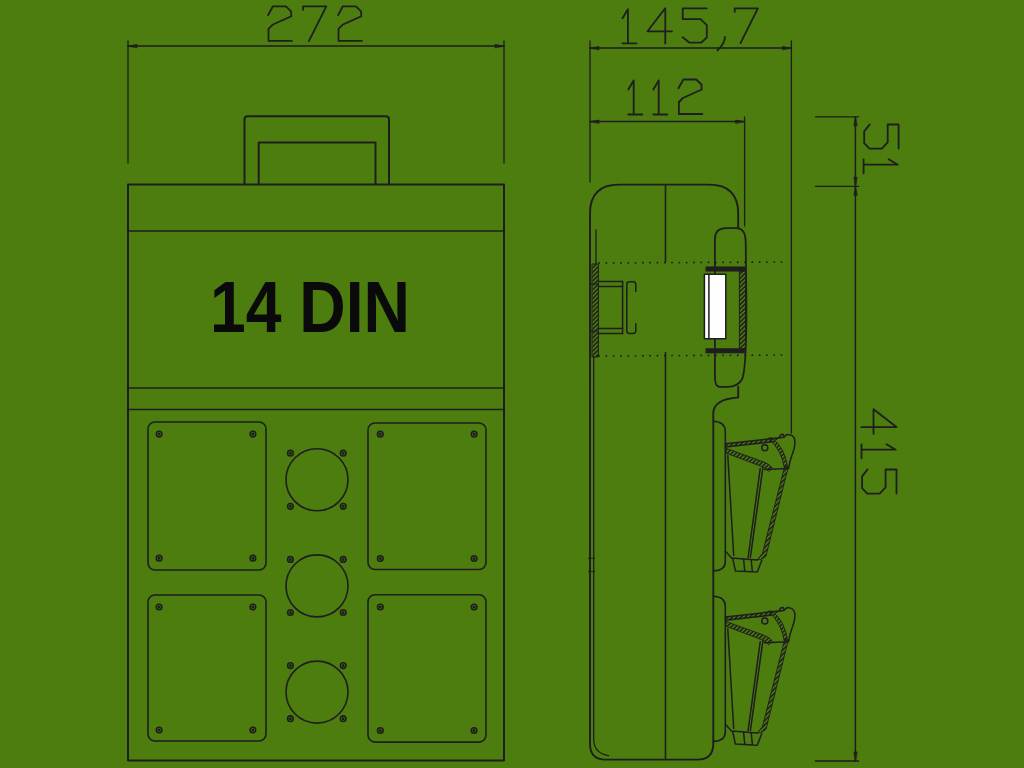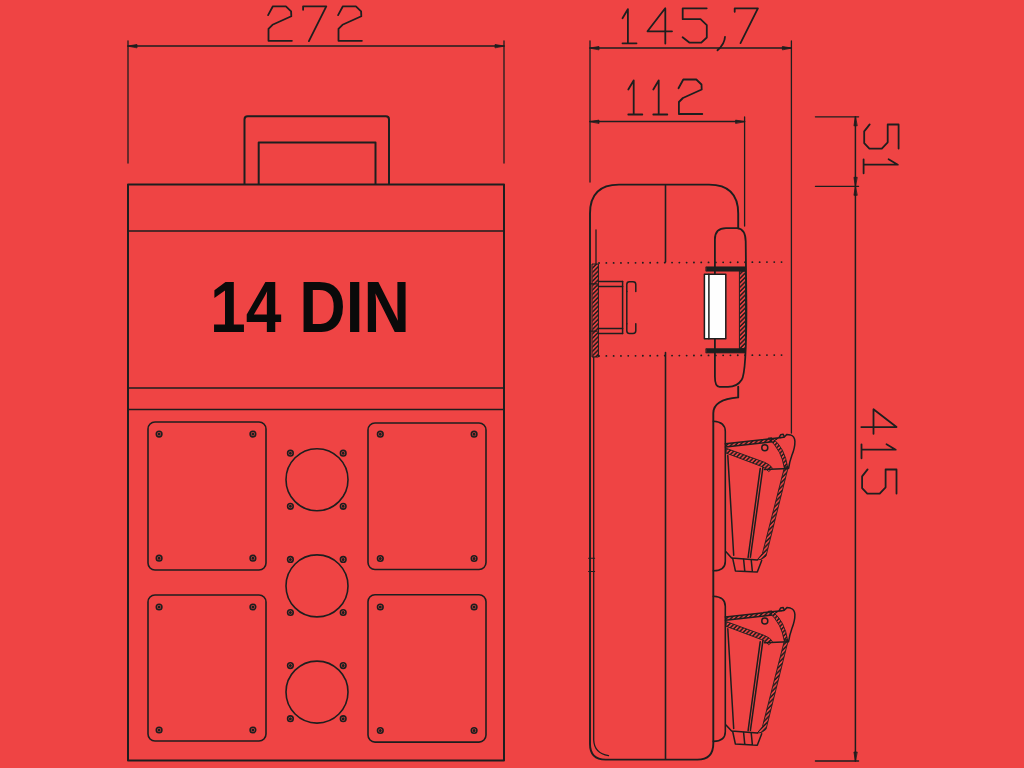--- a/index.html
+++ b/index.html
@@ -1,16 +1,16 @@
 <!DOCTYPE html>
 <html><head>
 <meta charset="utf-8">
 <style>
   html,body{margin:0;padding:0;background:#ffffff;}
-  #page{position:relative;width:1024px;height:768px;background:#ef4444;overflow:hidden;}
+  #page{position:relative;width:1024px;height:768px;background:#4d7c0f;overflow:hidden;}
   svg{position:absolute;left:0;top:0;}
   text{font-family:"Liberation Sans", sans-serif;}
 </style>
 </head>
 <body>
 
 <div id="page">
 <svg width="1024" height="768" viewBox="0 0 1024 768" fill="none" stroke-linecap="round" stroke-linejoin="round">
 <defs>
   <pattern id="hat" width="3.1" height="3.1" patternUnits="userSpaceOnUse" patternTransform="rotate(45)">

